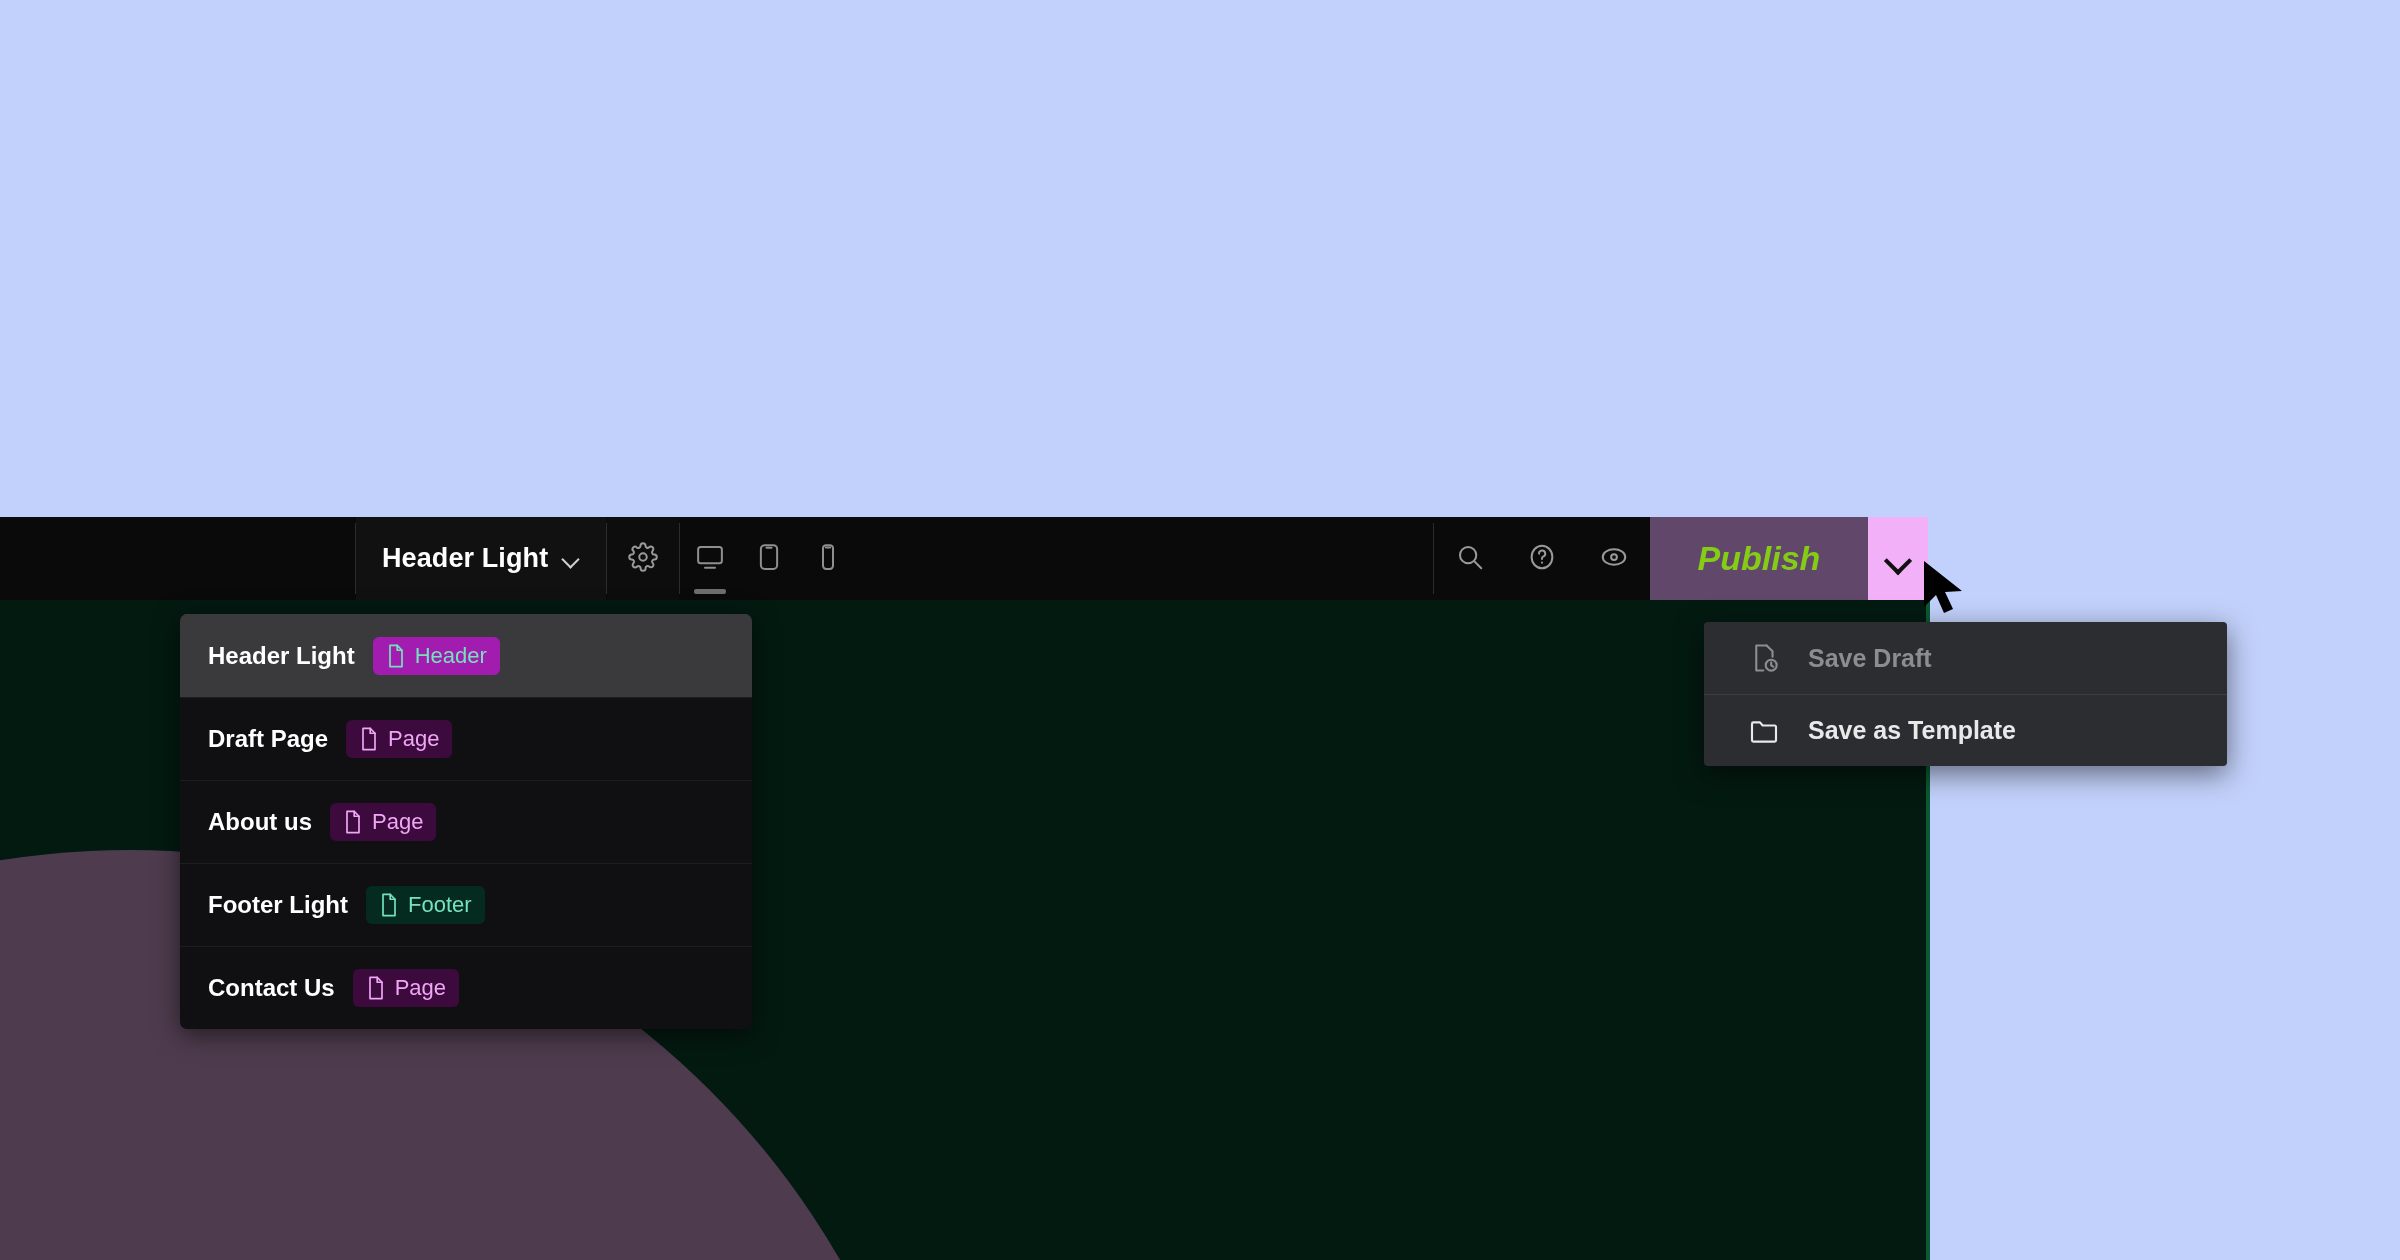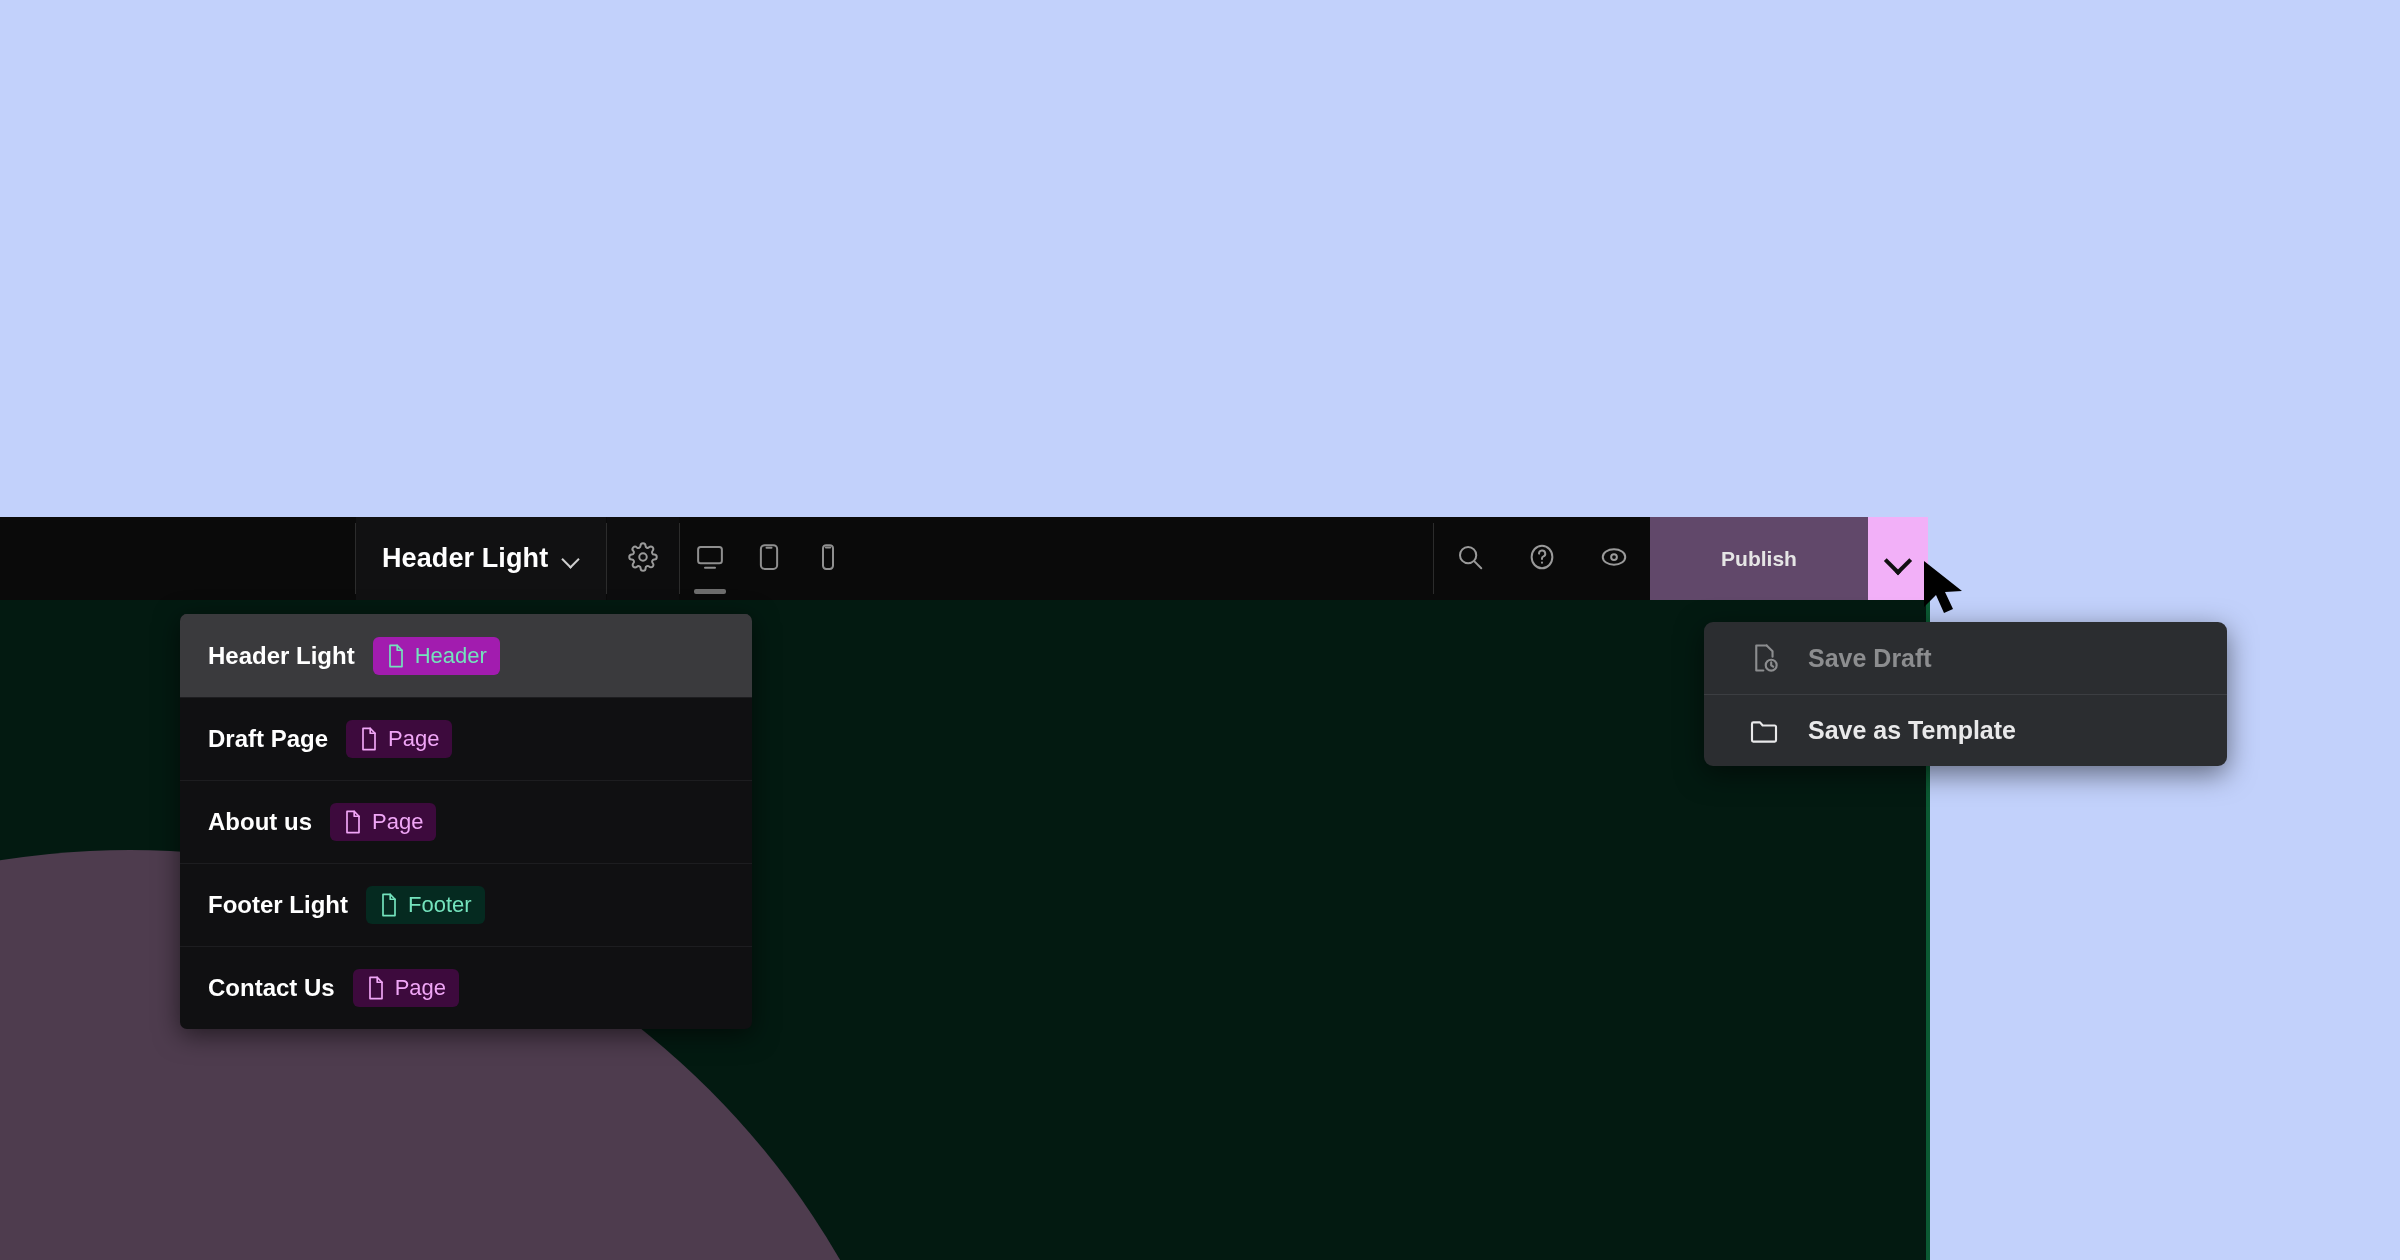--- a/index.html
+++ b/index.html
@@ -82,21 +82,21 @@
   .act-btn {
     width:72px; height:83px;
     display:flex; align-items:center; justify-content:center; cursor:pointer;
   }
 
   .publish-btn {
     width:218px; display:flex; align-items:center; justify-content:center;
     background:#61486a; cursor:pointer;
   }
   .publish-btn .plabel {
-    color:#e5e5e5; font-size:21px; font-weight:700;
+    color:#84cc16; font-size:34px; font-weight:700;font-style:italic;
   }
   .publish-toggle {
     width:60px; display:flex; align-items:center; justify-content:center;
     background:#f2b0f8; cursor:pointer;
   }
   .chev-dark { width:26px; height:26px; position:relative; }
   .chev-dark::before {
     content:""; position:absolute; left:3px; top:5px;
     width:16px; height:16px;
     border-right:4px solid #111; border-bottom:4px solid #111;
@@ -132,21 +132,21 @@
   }
   .badge.page   { background:#3d0a3d; color:#f0a6f6; }
   .badge.header { background:#a21caf; color:#74e3bd; }
   .badge.footer { background:#052a20; color:#74e3bd; }
   .doc-ico { width:20px; height:24px; flex:0 0 auto; }
 
   
   .pub-menu {
     position:absolute; left:1704px; top:622px; width:523px;
     background:#2b2d30;
-    border-radius:9px;
+    border-radius:4px;
     box-shadow:0 8px 28px rgba(0,0,0,.5);
     overflow:hidden;
   }
   .pub-item {
     display:flex; align-items:center; gap:28px;
     height:72px; padding:0 44px;
     color:#e9e9ea; font-size:25px; font-weight:700;
     cursor:pointer;
   }
   .pub-item.disabled { color:#8c8d8f; cursor:default; }

